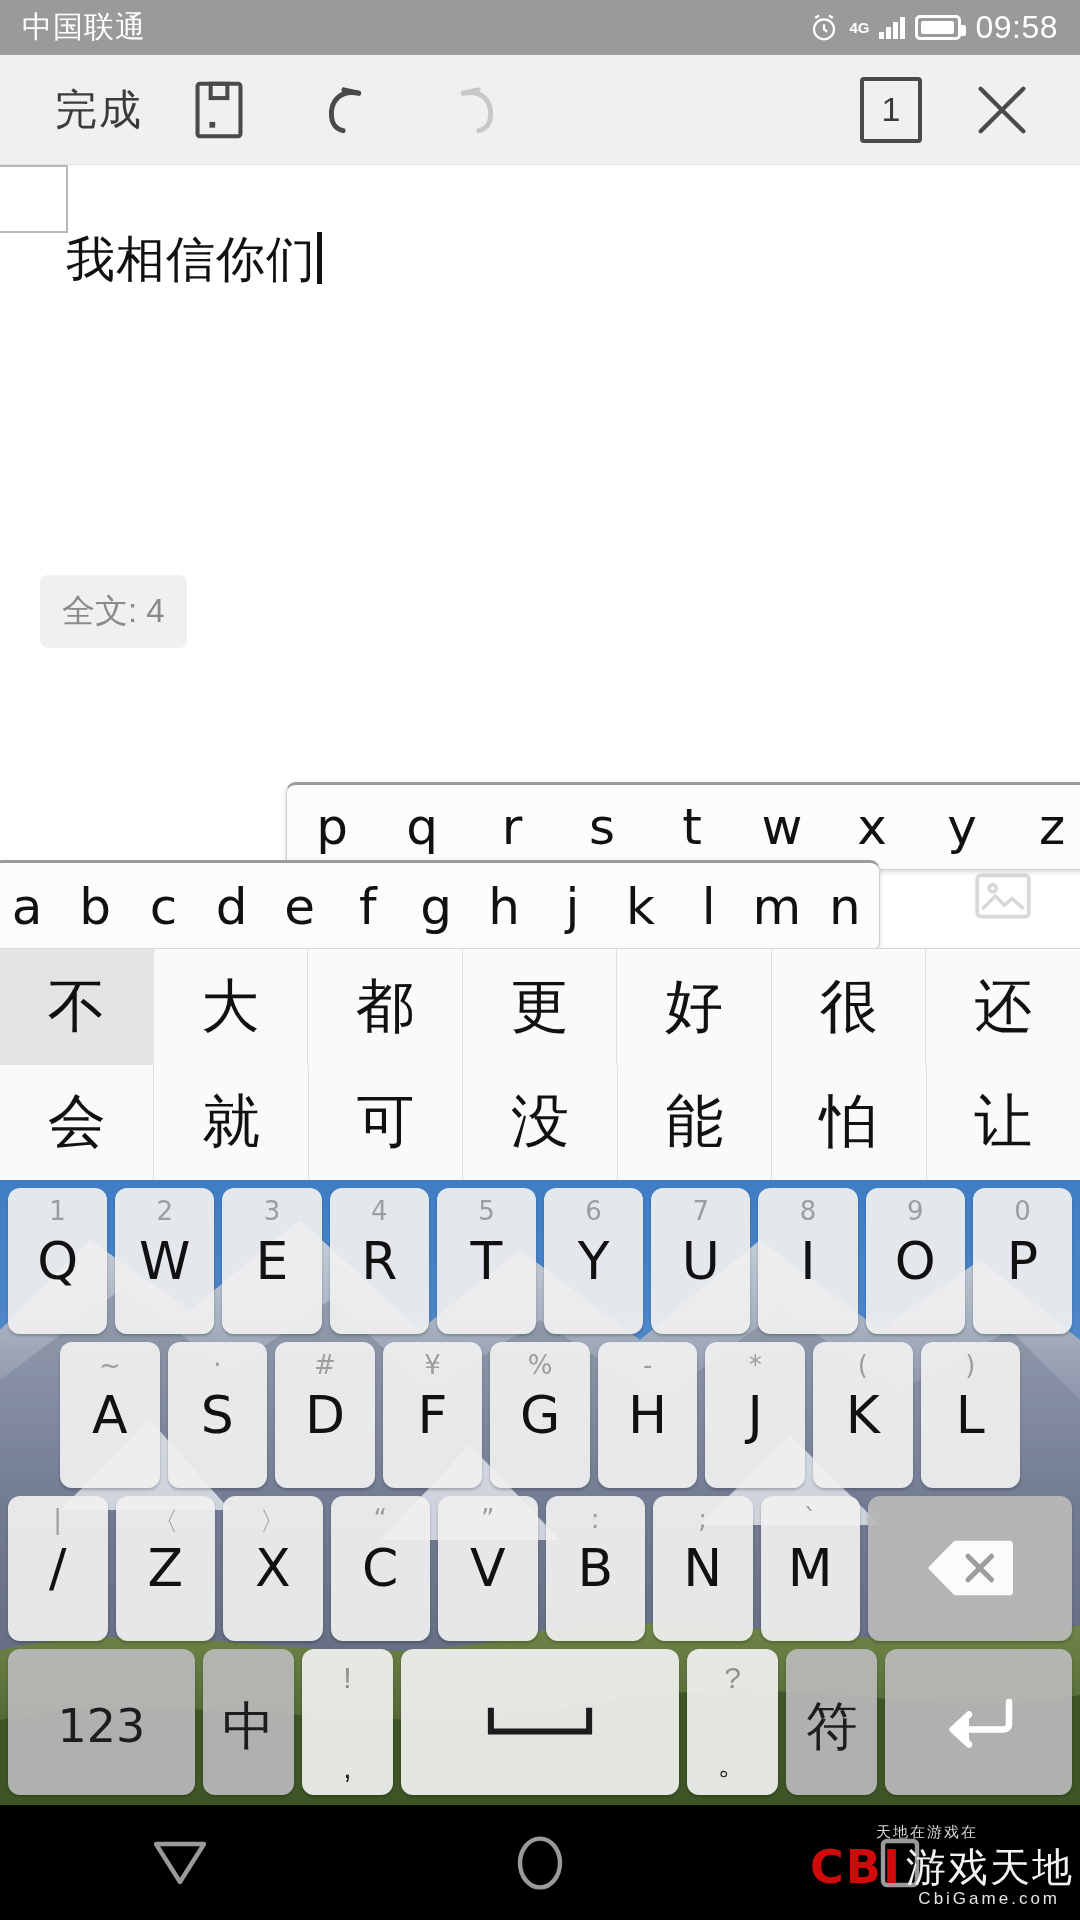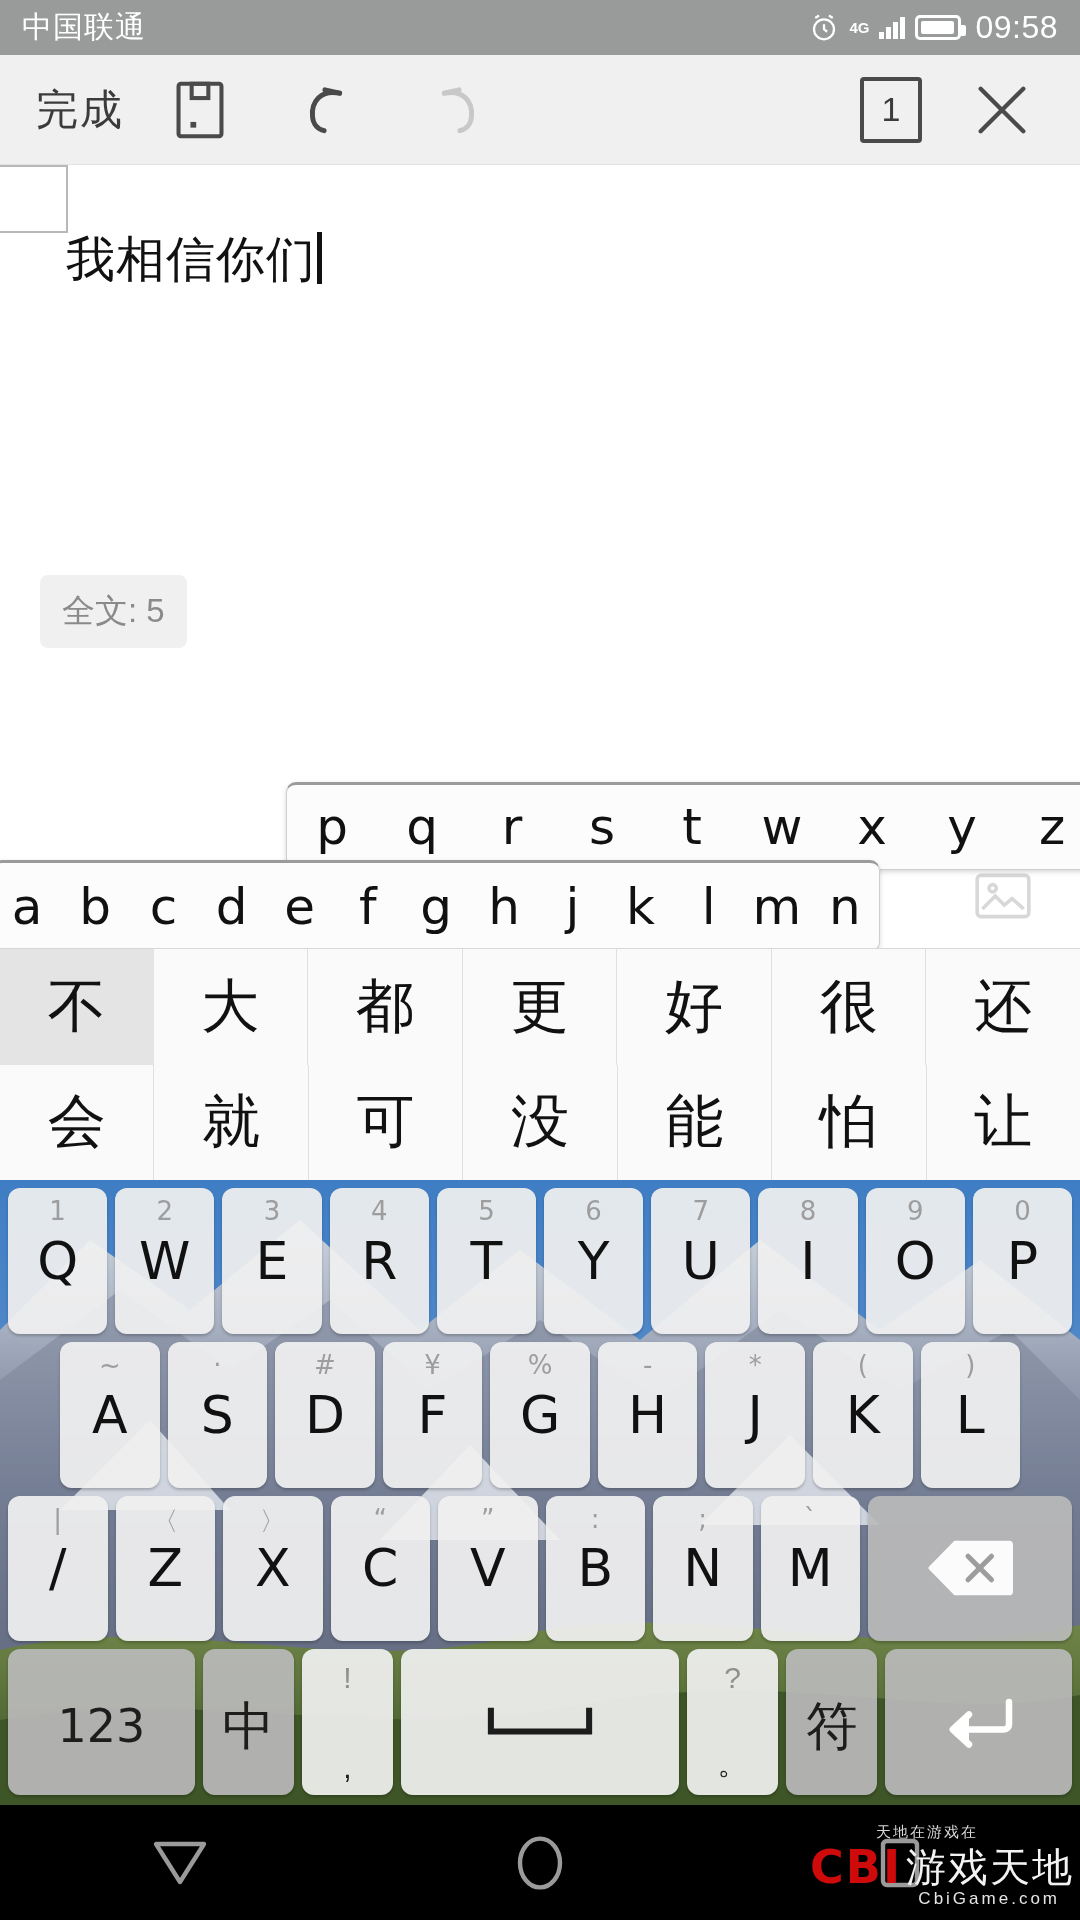--- a/index.html
+++ b/index.html
@@ -29,21 +29,21 @@
   .batt { width: 46px; height: 25px; border: 3px solid #fff; border-radius: 5px; position: relative; }
   .batt::after { content:""; position:absolute; right:-8px; top:7px; width:5px; height:11px; background:#fff; border-radius:0 2px 2px 0;}
   .batt i { position:absolute; left:3px; top:3px; bottom:3px; width: 82%; background:#fff; border-radius:2px; }
 
   
   .toolbar {
     position: absolute; top: 55px; left: 0; width: 1080px; height: 110px;
     background: #f0f0f0; display: flex; align-items: center;
     border-bottom: 1px solid #e2e2e2;
   }
-  .done-btn { font-size: 42px; color: #3b3b3b; margin-left: 36px; letter-spacing: 2px; }
+  .done-btn { font-size: 42px; color: #3b3b3b; margin-left: 55px; letter-spacing: 2px; }
   .tb-icon { width: 96px; height: 96px; display: flex; align-items: center; justify-content: center; }
   .tb-sp1 { width: 28px; } .tb-sp2 { width: 32px; }
   .spacer { flex: 1; }
   .page-badge {
     width: 62px; height: 66px; border: 4px solid #4a4a4a; border-radius: 4px;
     display: flex; align-items: center; justify-content: center;
     font-size: 34px; color: #3b3b3b;
   }
   .close-x { margin-left: 48px; margin-right: 46px; font-size: 0; }
 
@@ -231,21 +231,21 @@
         <path d="M4 4 L20 20 M20 4 L4 20"></path>
       </svg>
     </div>
   </div>
 
   <div class="doc">
     <div class="doc-handle"></div>
     <div class="doc-text">
       <span>我相信你们</span><span class="caret"></span>
     </div>
-    <div class="wordcount">全文: 5</div>
+    <div class="wordcount">全文: 4</div>
   </div>
 
   <div class="app-iconbar">
     <div class="ai">
       <svg width="58" height="58" viewBox="0 0 24 24" fill="none" stroke="#2b2b2b" stroke-width="1.4">
         <rect x="2" y="3" width="8" height="8"></rect>
           <path d="M17 2 l4 5 -4 5 -4-5z"></path>
         <rect x="8" y="12" width="8" height="8"></rect>
       </svg>
     </div>

